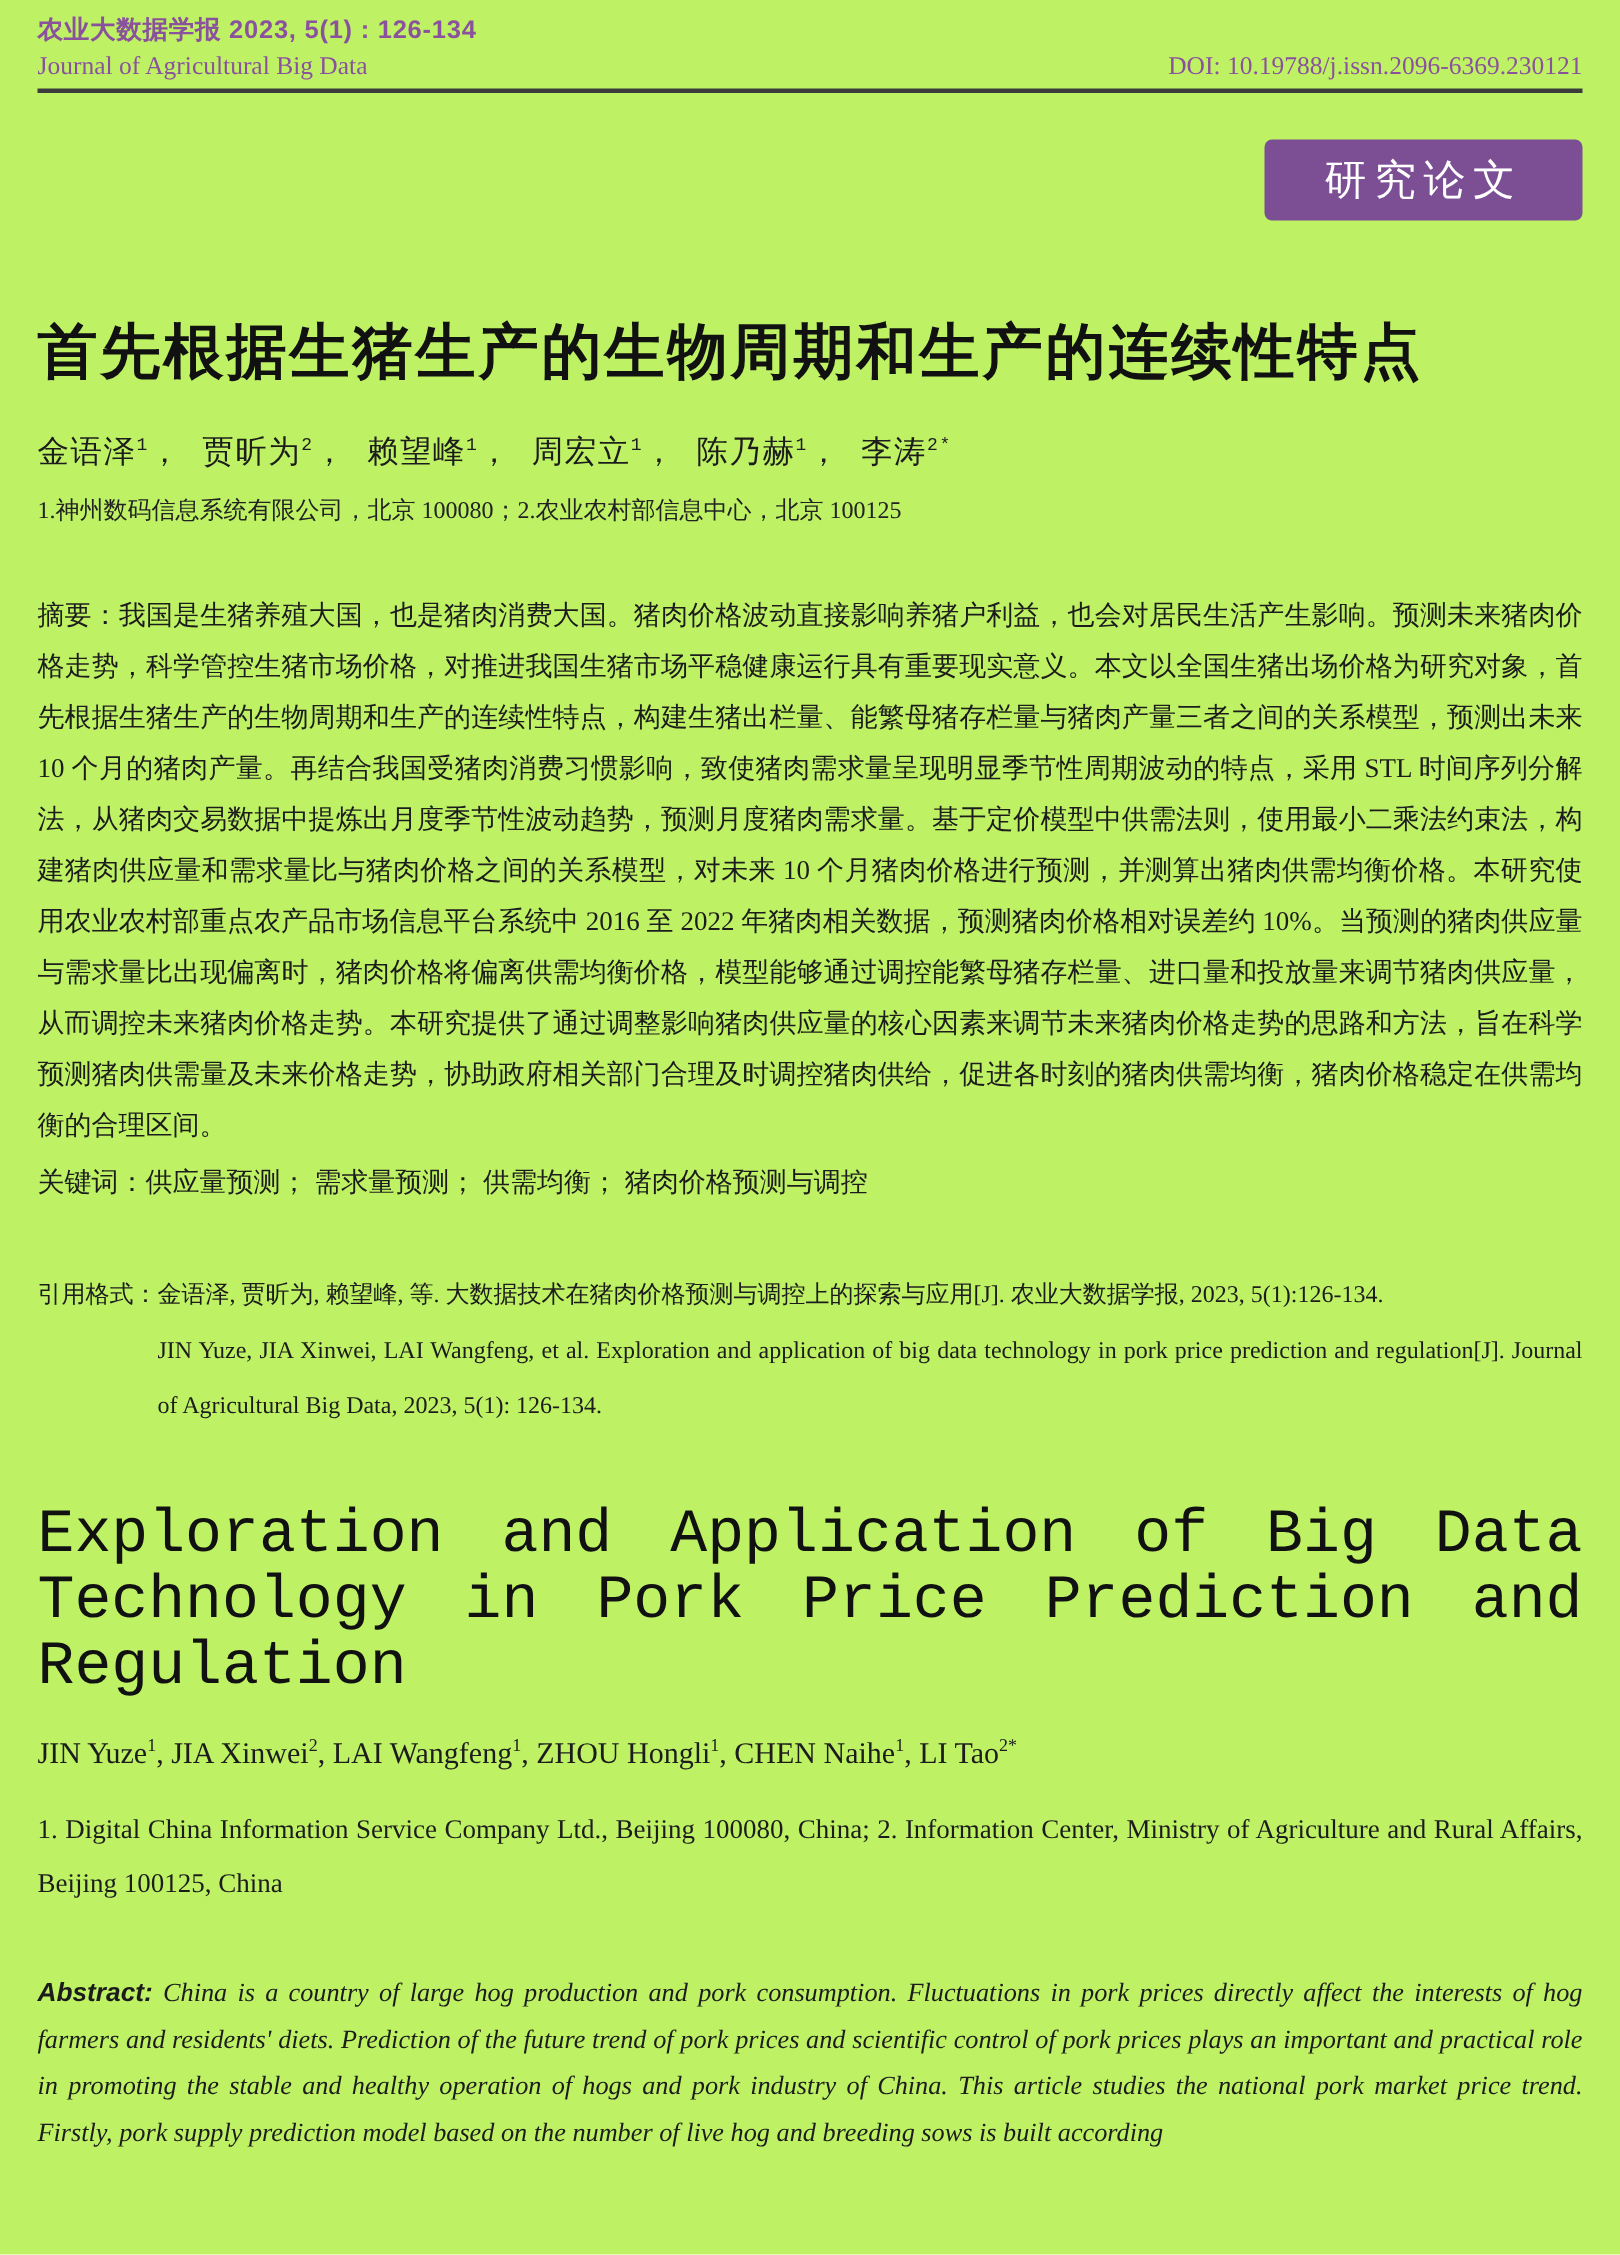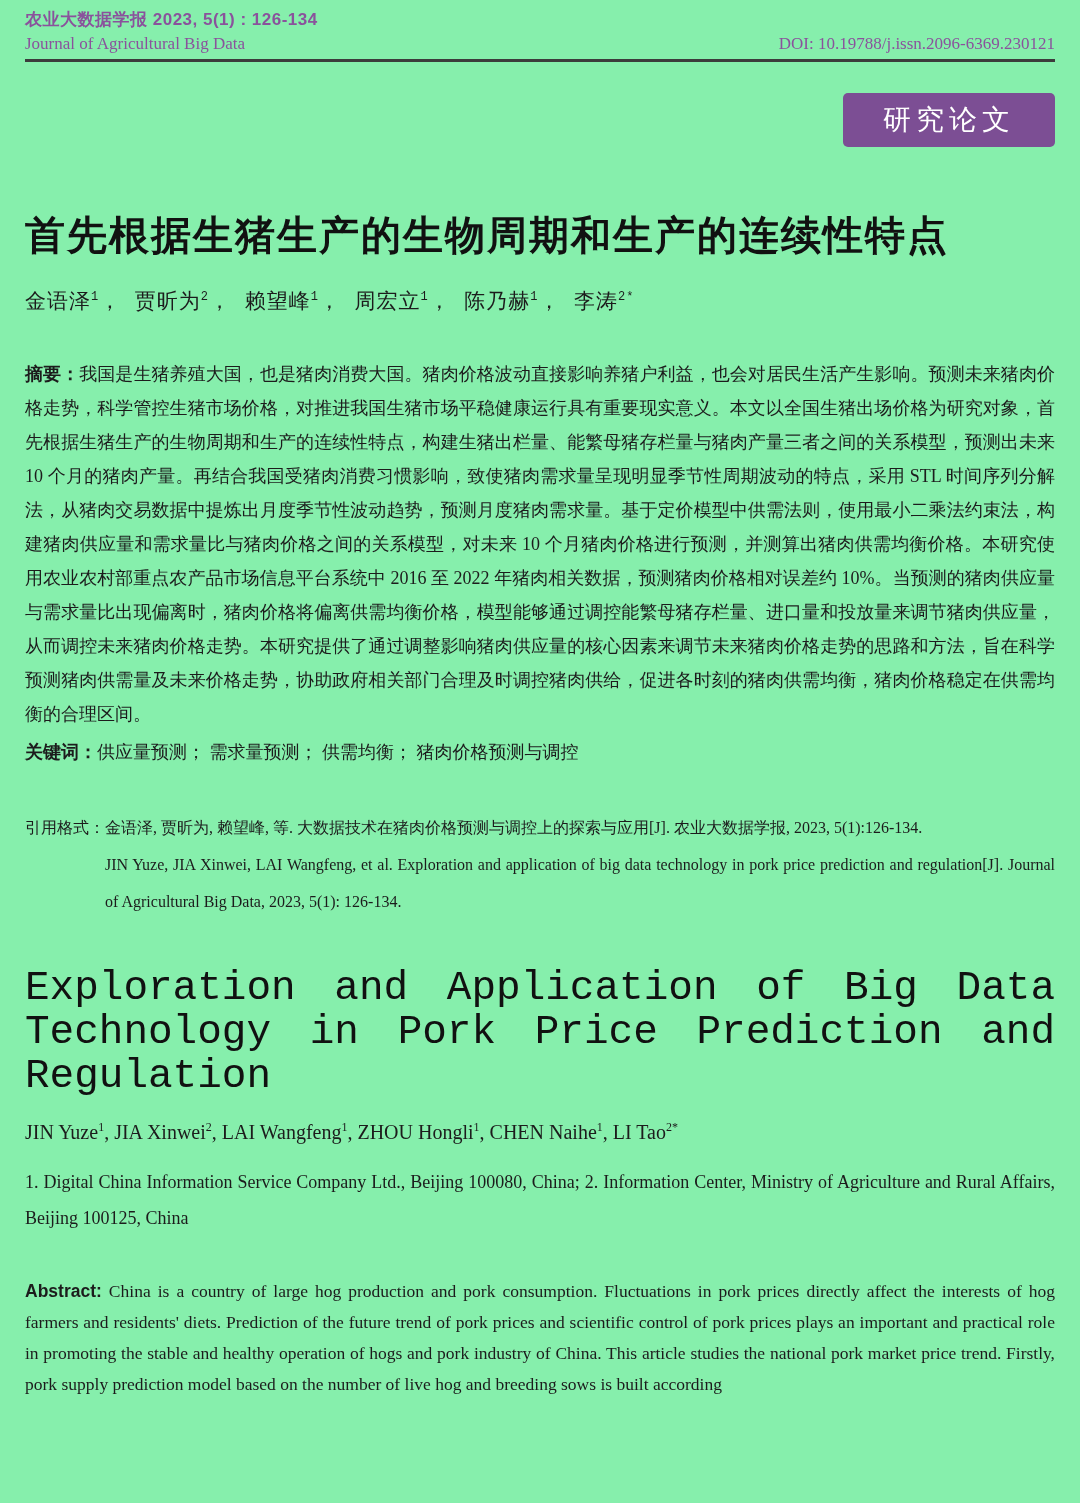--- a/index.html
+++ b/index.html
@@ -1,21 +1,21 @@
 <!DOCTYPE html>
 <html lang="zh"><head>
 <meta charset="utf-8">
 <style>
   html,body{margin:0;padding:0;background:#ffffff;}
   .page{
     position:relative;
     width:1080px;height:1503px;
     box-sizing:border-box;
     padding:8px 25px 0 25px;
-    background:#86efac;
+    background:#bef264;
     color:#1c1c1c;
     font-family:"Liberation Serif", serif;
     overflow:hidden;
   }
   
   .jheader{display:flex;justify-content:space-between;align-items:flex-end;}
   .jname-cn{
     font-family:"Liberation Sans", sans-serif;
     font-weight:bold;font-size:17px;line-height:24px;
     color:#8a529c;letter-spacing:.5px;
@@ -48,21 +48,21 @@
   .authors-cn sup{font-size:12px;}
   .affil-cn{margin-top:15px;font-size:16px;color:#222;}
   
   .abstract-cn{
     margin:42px 0 0 0;
     font-size:18px;line-height:34px;
     text-align:justify;color:#1c1c1c;
   }
   .label-cn{
     font-family:"Liberation Sans", sans-serif;
-    font-weight:bold;
+    font-weight:normal;
   }
   .keywords-cn{margin:4px 0 0 0;font-size:18px;line-height:34px;text-align:justify;}
   
   .citation{margin-top:40px;font-size:16px;line-height:37px;}
   .cite-cn{margin:0;text-align:justify;}
   .cite-en{margin:0 0 0 80px;text-align:justify;}
   
   .title-en{
     font-family:Liberation Mono, monospace;
     font-weight:normal;font-size:41px;line-height:44px;
@@ -70,20 +70,21 @@
     margin:46px 0 0 0;
   }
   .authors-en{margin-top:22px;font-size:20px;}
   .authors-en sup{font-size:12px;}
   .affil-en{margin-top:20px;font-size:18px;line-height:36px;text-align:justify;}
   
   .abstract-en{
     margin:40px 0 0 0;
     font-size:17.5px;line-height:31px;
     text-align:justify;
+    font-style:italic;
   }
   .label-en{
     font-family:"Liberation Sans", sans-serif;
     font-weight:bold;
   }
   
   .footnote{position:absolute;left:25px;right:25px;top:1408px;}
   .foot-rule{width:490px;height:2.5px;background:#222;}
   .foot-row{margin-top:9px;font-size:15.5px;line-height:26px;}
   .foot-hang{padding-left:86px;text-indent:-86px;margin-top:2px;text-align:justify;}
@@ -114,20 +115,21 @@
 
   <div class="authors-cn">
     <span><span>金语泽</span><sup>1</sup><span>，</span></span>
     <span><span>贾昕为</span><sup>2</sup><span>，</span></span>
     <span><span>赖望峰</span><sup>1</sup><span>，</span></span>
     <span><span>周宏立</span><sup>1</sup><span>，</span></span>
     <span><span>陈乃赫</span><sup>1</sup><span>，</span></span>
     <span><span>李涛</span><sup>2*</sup><span></span></span>
   </div>
 
+  <div class="affil-cn">1.神州数码信息系统有限公司，北京 100080；2.农业农村部信息中心，北京 100125</div>
 
   <p class="abstract-cn"><span class="label-cn">摘要：</span><span>我国是生猪养殖大国，也是猪肉消费大国。猪肉价格波动直接影响养猪户利益，也会对居民生活产生影响。预测未来猪肉价格走势，科学管控生猪市场价格，对推进我国生猪市场平稳健康运行具有重要现实意义。本文以全国生猪出场价格为研究对象，首先根据生猪生产的生物周期和生产的连续性特点，构建生猪出栏量、能繁母猪存栏量与猪肉产量三者之间的关系模型，预测出未来 10 个月的猪肉产量。再结合我国受猪肉消费习惯影响，致使猪肉需求量呈现明显季节性周期波动的特点，采用 STL 时间序列分解法，从猪肉交易数据中提炼出月度季节性波动趋势，预测月度猪肉需求量。基于定价模型中供需法则，使用最小二乘法约束法，构建猪肉供应量和需求量比与猪肉价格之间的关系模型，对未来 10 个月猪肉价格进行预测，并测算出猪肉供需均衡价格。本研究使用农业农村部重点农产品市场信息平台系统中 2016 至 2022 年猪肉相关数据，预测猪肉价格相对误差约 10%。当预测的猪肉供应量与需求量比出现偏离时，猪肉价格将偏离供需均衡价格，模型能够通过调控能繁母猪存栏量、进口量和投放量来调节猪肉供应量，从而调控未来猪肉价格走势。本研究提供了通过调整影响猪肉供应量的核心因素来调节未来猪肉价格走势的思路和方法，旨在科学预测猪肉供需量及未来价格走势，协助政府相关部门合理及时调控猪肉供给，促进各时刻的猪肉供需均衡，猪肉价格稳定在供需均衡的合理区间。</span></p>
 
   <p class="keywords-cn"><span class="label-cn">关键词：</span><span>供应量预测； 需求量预测； 供需均衡； 猪肉价格预测与调控</span></p>
 
   <div class="citation">
     <p class="cite-cn"><span>引用格式：</span><span>金语泽, 贾昕为, 赖望峰, 等. 大数据技术在猪肉价格预测与调控上的探索与应用[J]. 农业大数据学报, 2023, 5(1):126-134.</span></p>
     <p class="cite-en">JIN Yuze, JIA Xinwei, LAI Wangfeng, et al. Exploration and application of big data technology in pork price prediction and regulation[J]. Journal of Agricultural Big Data, 2023, 5(1): 126-134.</p>
   </div>
 

